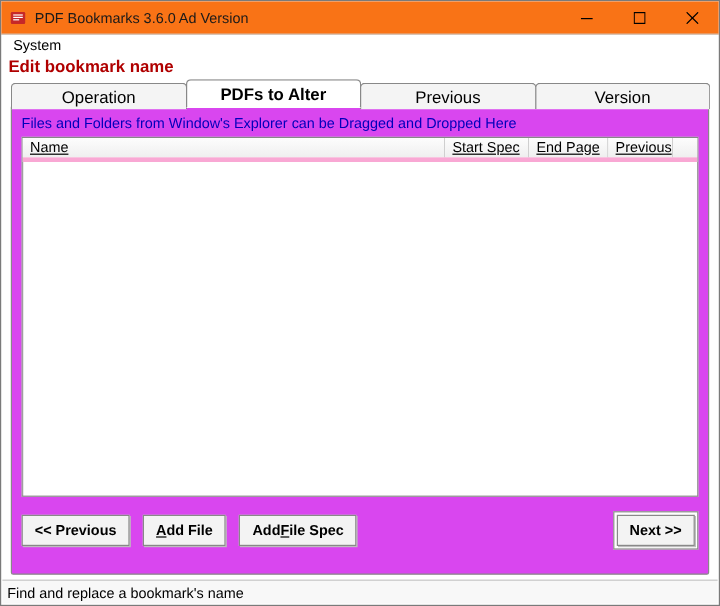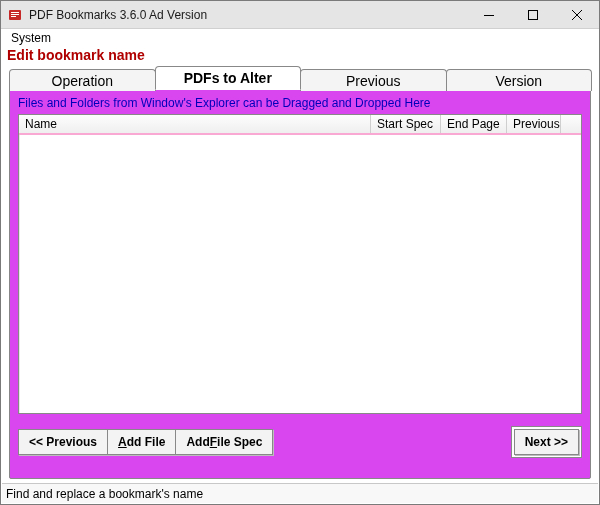--- a/index.html
+++ b/index.html
@@ -11,21 +11,21 @@
     color: #000;
     width: 600px;
     height: 505px;
     overflow: hidden;
     border: 1px solid #7a7a7a;
     position: relative;
   }
   
   .titlebar {
     height: 28px;
-    background: #e5e5e5;
+    background: #f97316;
     display: flex;
     align-items: center;
     padding-left: 6px;
     border-bottom: 1px solid #d0d0d0;
   }
   .titlebar .app-icon {
     width: 16px; height: 16px;
     margin-right: 6px;
     display: inline-flex;
     align-items: center; justify-content: center;
@@ -121,22 +121,23 @@
     background: #fff;
     height: 300px;
     box-shadow: inset 1px 1px 0 #e8e8e8;
     display: flex;
     flex-direction: column;
   }
   .lv-header {
     display: flex;
     height: 20px;
     background: #fff;
-    border-bottom: 2px solid #f9a8d4;
+    border-bottom: 4px solid #f9a8d4;
     flex: 0 0 auto;
+    text-decoration: underline;
   }
   .lv-col {
     border-right: 1px solid #cfcfcf;
     border-top: 0;
     padding: 2px 6px;
     font-size: 12px;
     color: #000;
     background: linear-gradient(#fdfdfd, #efefef);
     display: flex; align-items: center;
     overflow: hidden;
@@ -144,21 +145,21 @@
   }
   .lv-col.name { flex: 1 1 auto; }
   .lv-col.start { width: 70px; flex: none; }
   .lv-col.end { width: 66px; flex: none; }
   .lv-col.sub { width: 54px; flex: none; }
   .lv-col.tail { width: 20px; flex: none; border-right: none; }
   .lv-body { flex: 1 1 auto; }
 
   .btn-row {
     display: flex;
-    gap: 0;
+    gap: 12px;
     margin-top: 12px;
     align-items: center;
   }
   .btn {
     height: 26px;
     padding: 0 10px;
     font-size: 12px;
     font-weight: bold;
     border: 1px solid #888;
     background: #f3f3f3;

